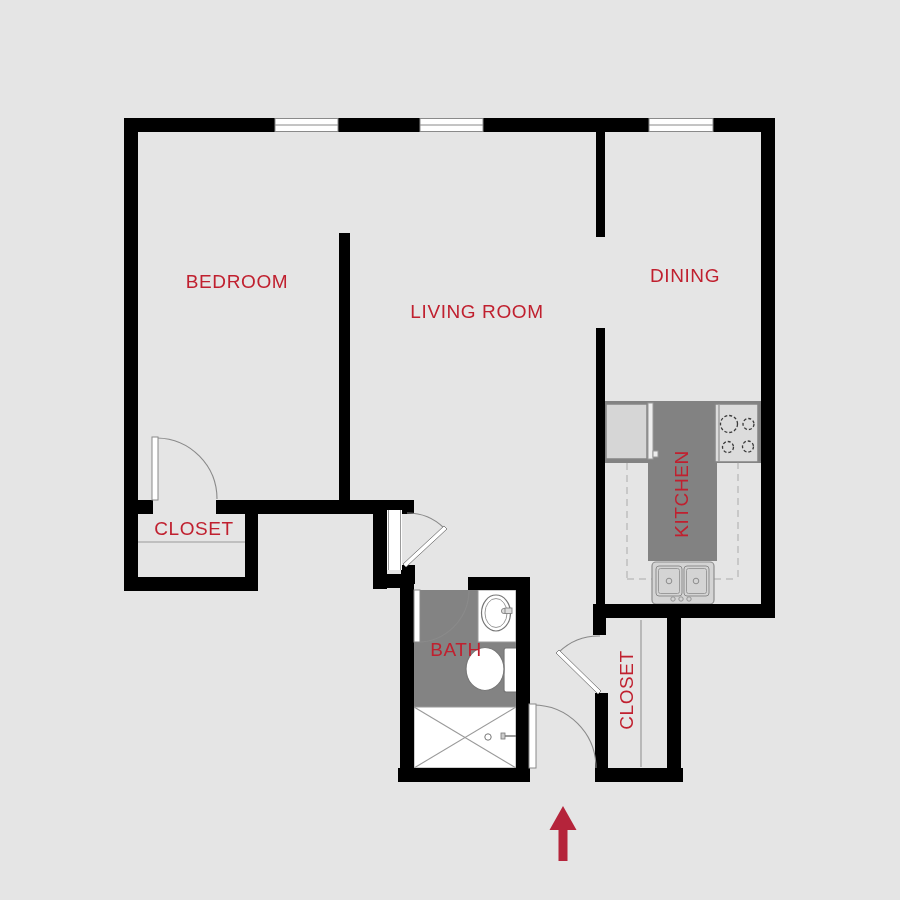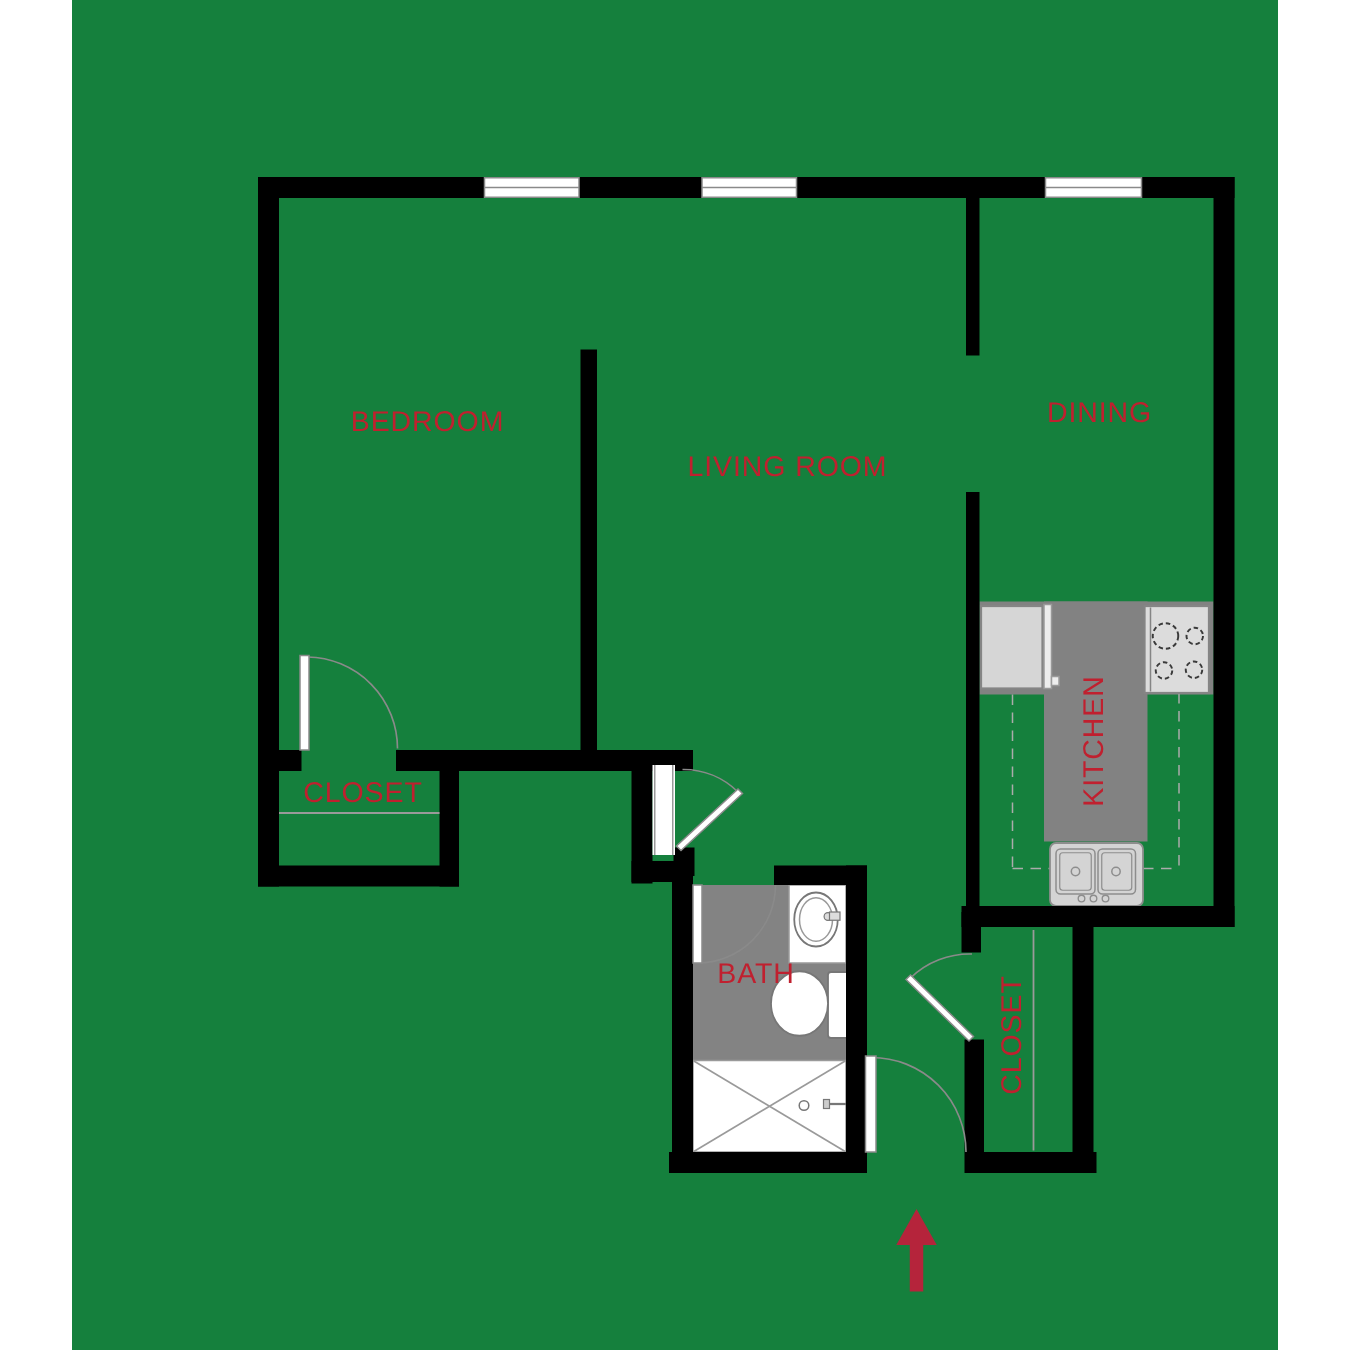--- a/index.html
+++ b/index.html
@@ -1,20 +1,20 @@
 <!DOCTYPE html>
 <html style="--label: #c0202f; --arrow: #b5243b; --wall: #000000; --counter: #828282; --bath_floor: #838383;"><head>
 <meta charset="utf-8">
 <style>
   :root{
     --label:#c0202f; --arrow:#b5243b; --wall:#000000;
     --counter:#828282; --bath_floor:#838383;
   }
   html,body{margin:0;padding:0;background:#fff;}
-  .stage{width:804px;height:900px;position:relative;background:#15803d;margin:0 auto;}
+  .stage{width:900px;height:900px;position:relative;background:#e5e5e5;margin:0 auto;}
   svg{display:block;}
   .wall{fill:var(--wall);stroke:none;}
   .counter{fill:var(--counter);}
   .bathfloor{fill:var(--bath_floor);}
   .label{
     font-family:"Liberation Sans", sans-serif;
     font-size:19px; letter-spacing:0.6px;
     fill:var(--label);
   }
   .arrowfill{fill:var(--arrow);}

